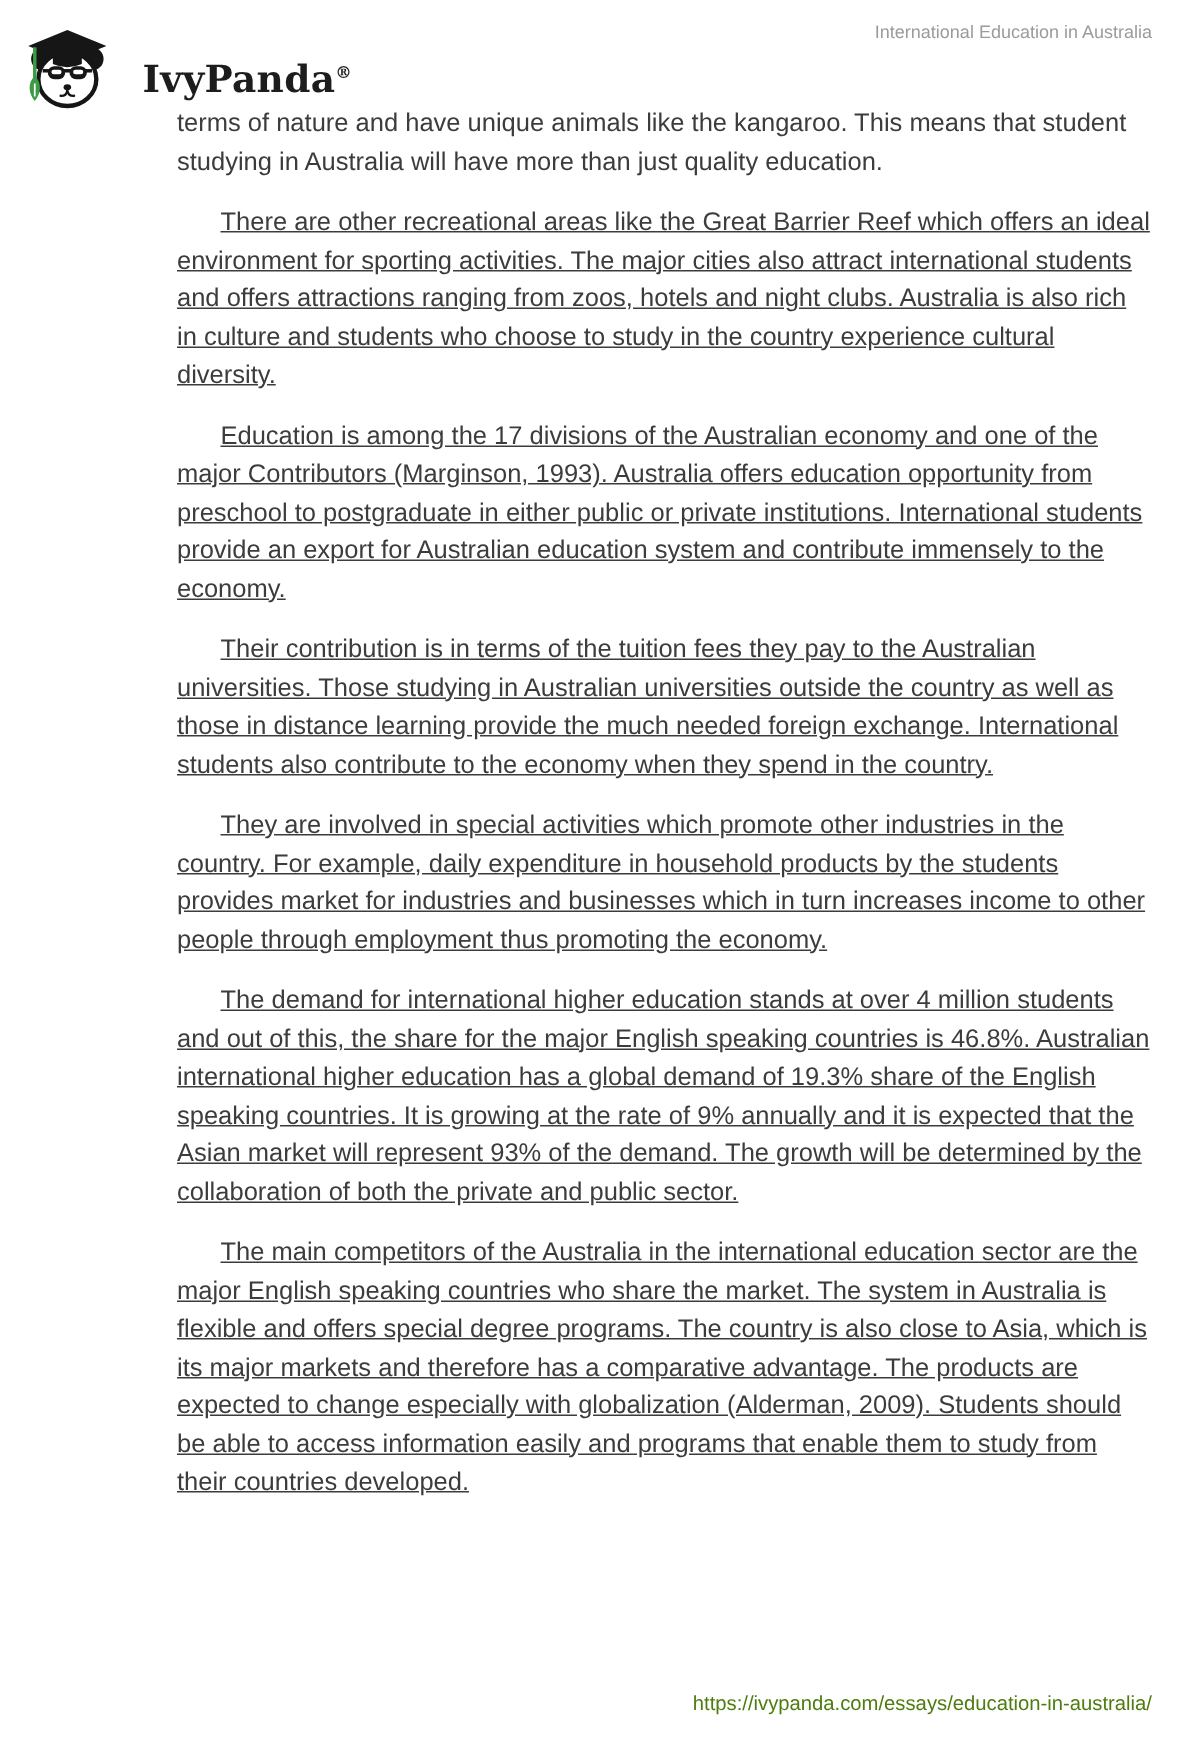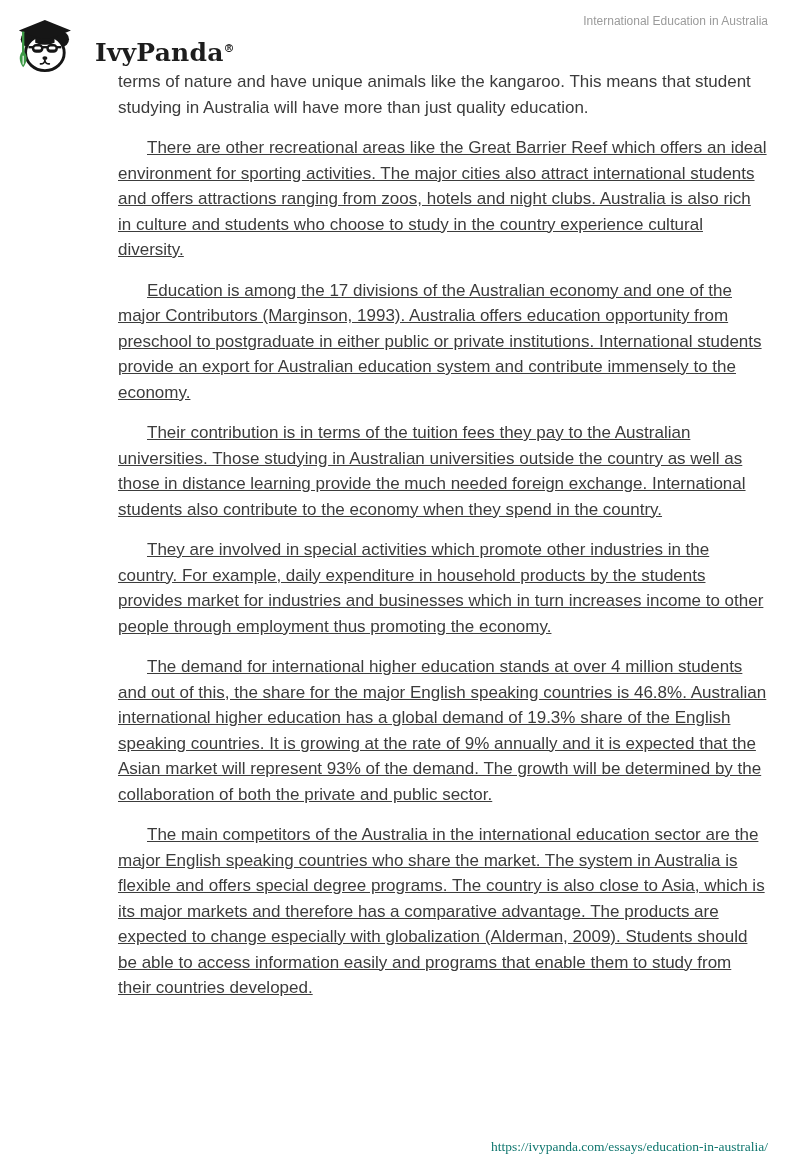--- a/index.html
+++ b/index.html
@@ -70,27 +70,26 @@
     text-align: left;
     margin-left: 44px;
   }
   .essay p { margin: 0 0 15px 0; }
   .essay p.indent { text-indent: 29px; text-decoration: underline; }
 
   
   .footer-url {
     position: absolute;
     right: 32px;
-    bottom: 5px;
+    bottom: 16px;
     font-size: 13.5px;
-    color: #0f766e;
+    color: #4d7c0f;
     text-decoration: none;
     cursor: pointer;
     line-height: 1.2;
-    font-family: Liberation Serif, serif;
   }
 </style>
 </head>
 <body>
 
 <div class="page">
 
   <div class="header">
 
     <a class="logo">

